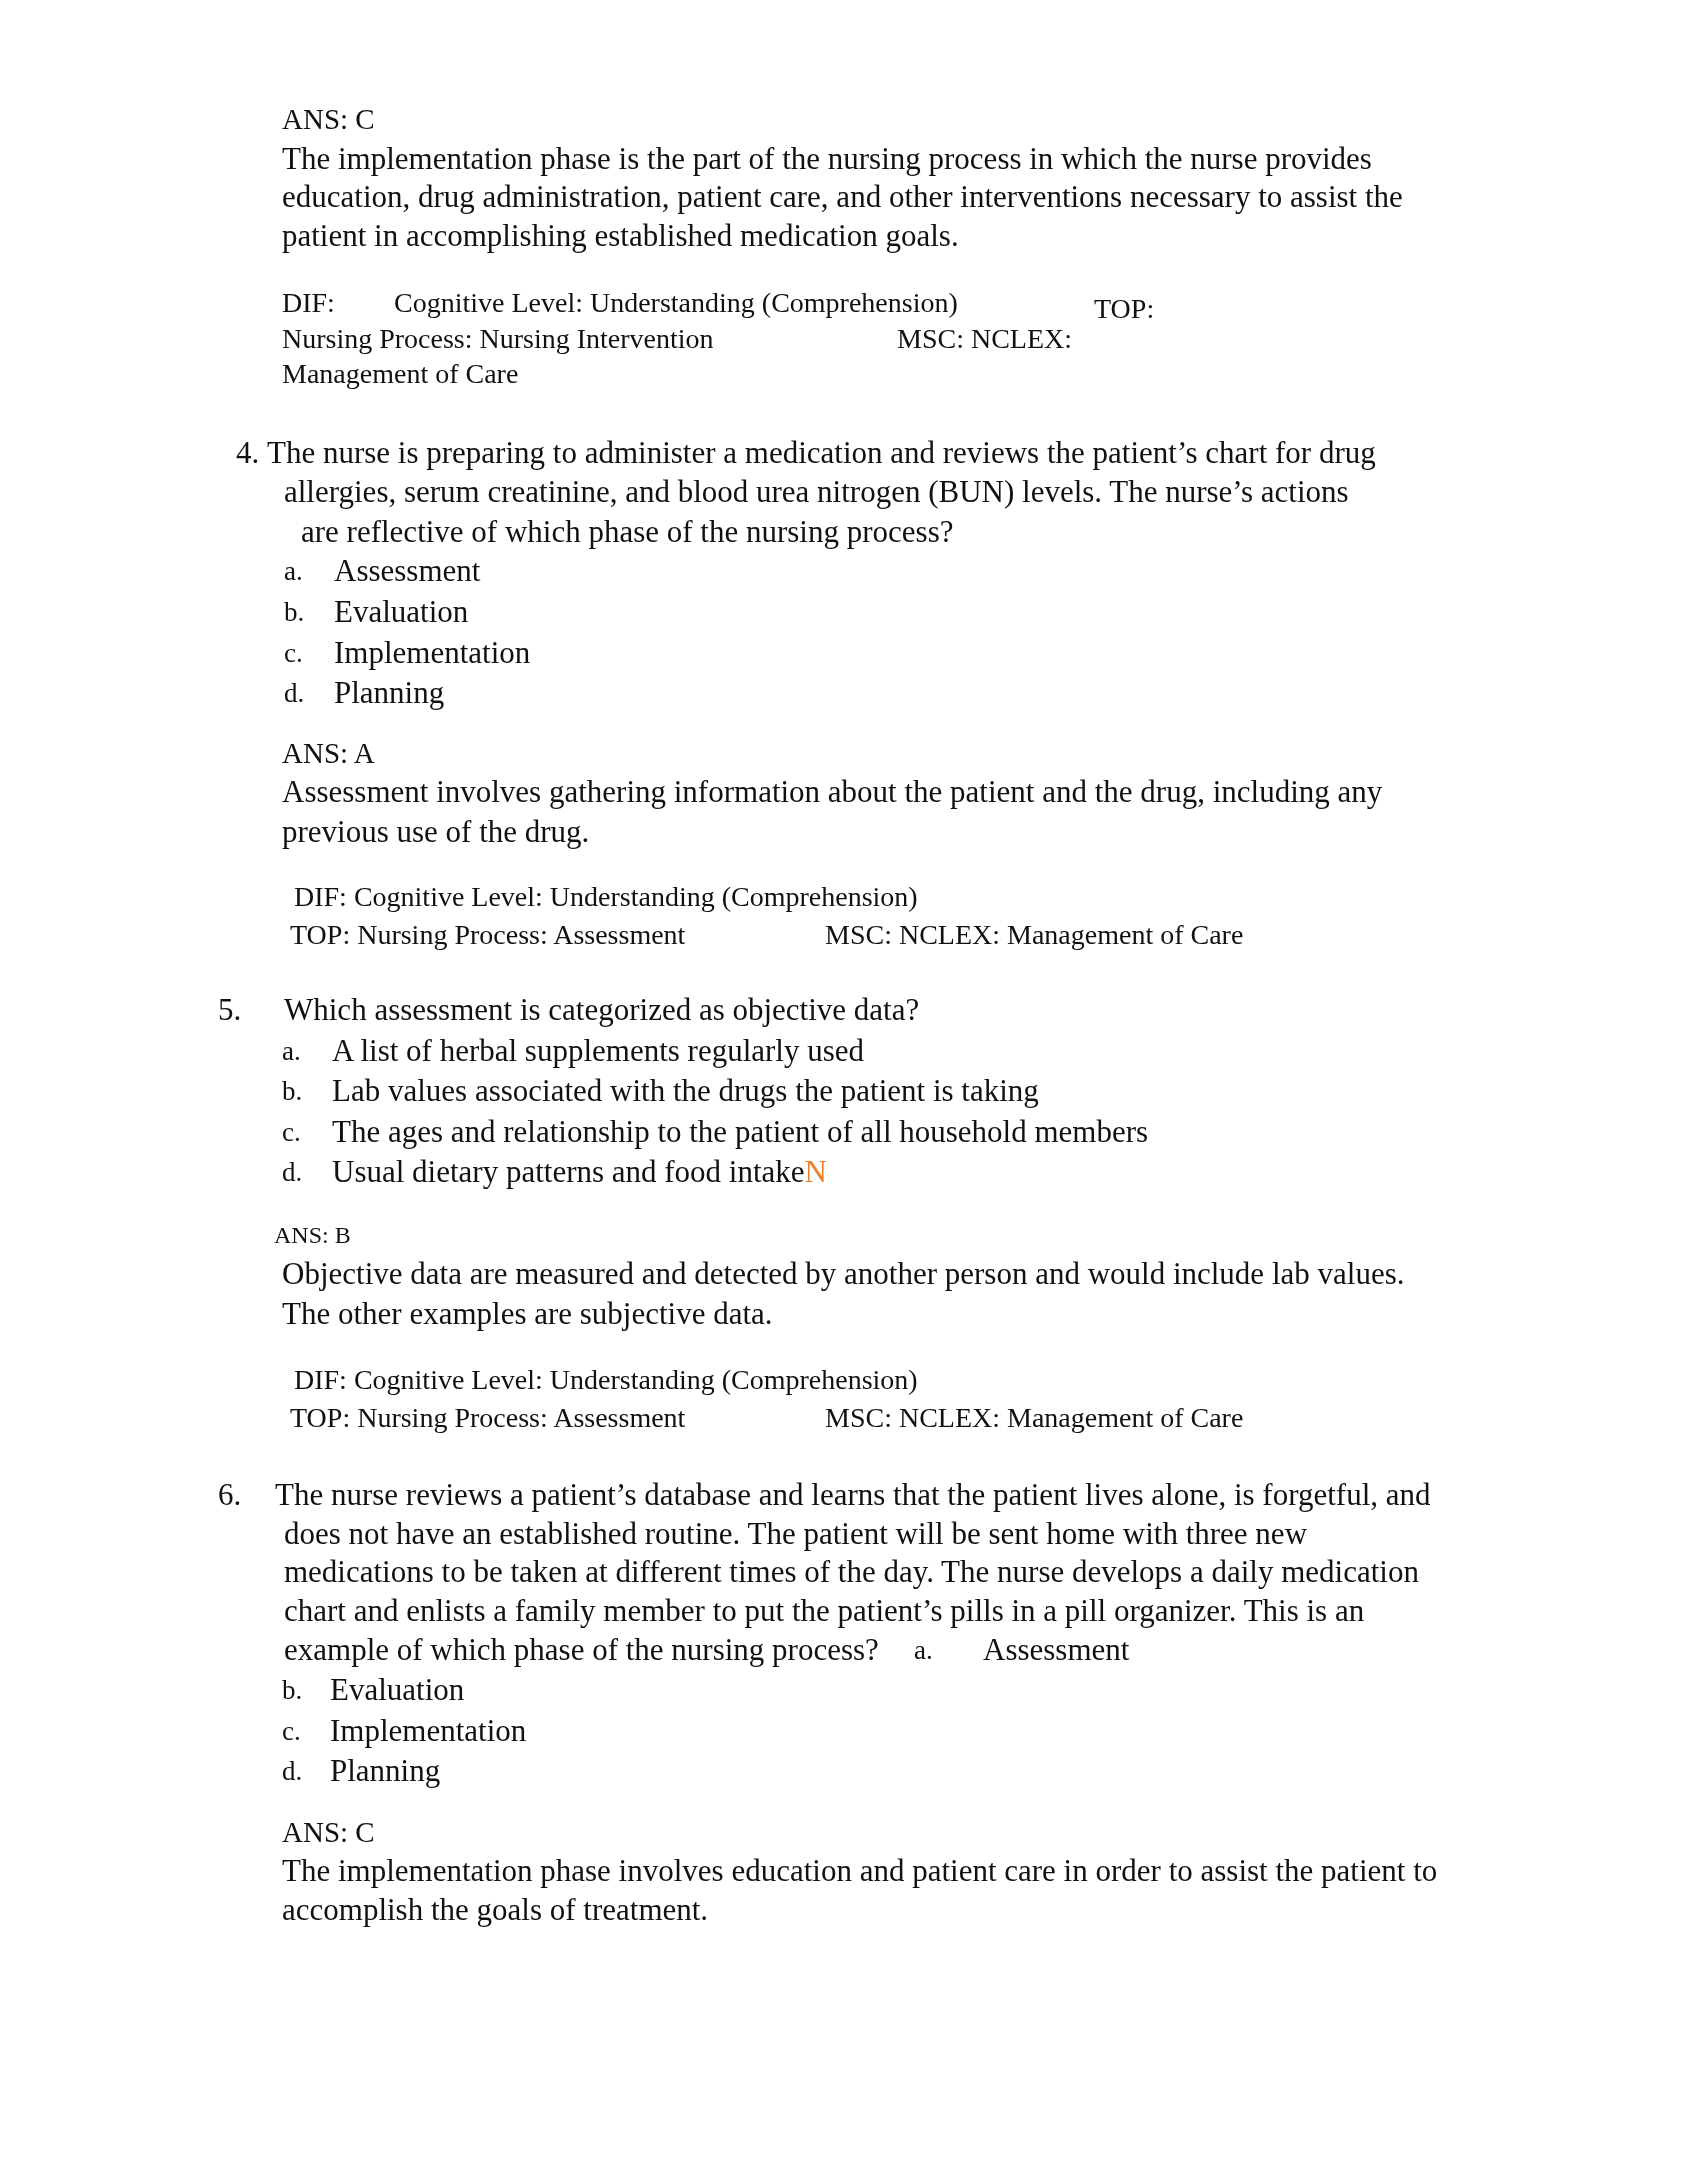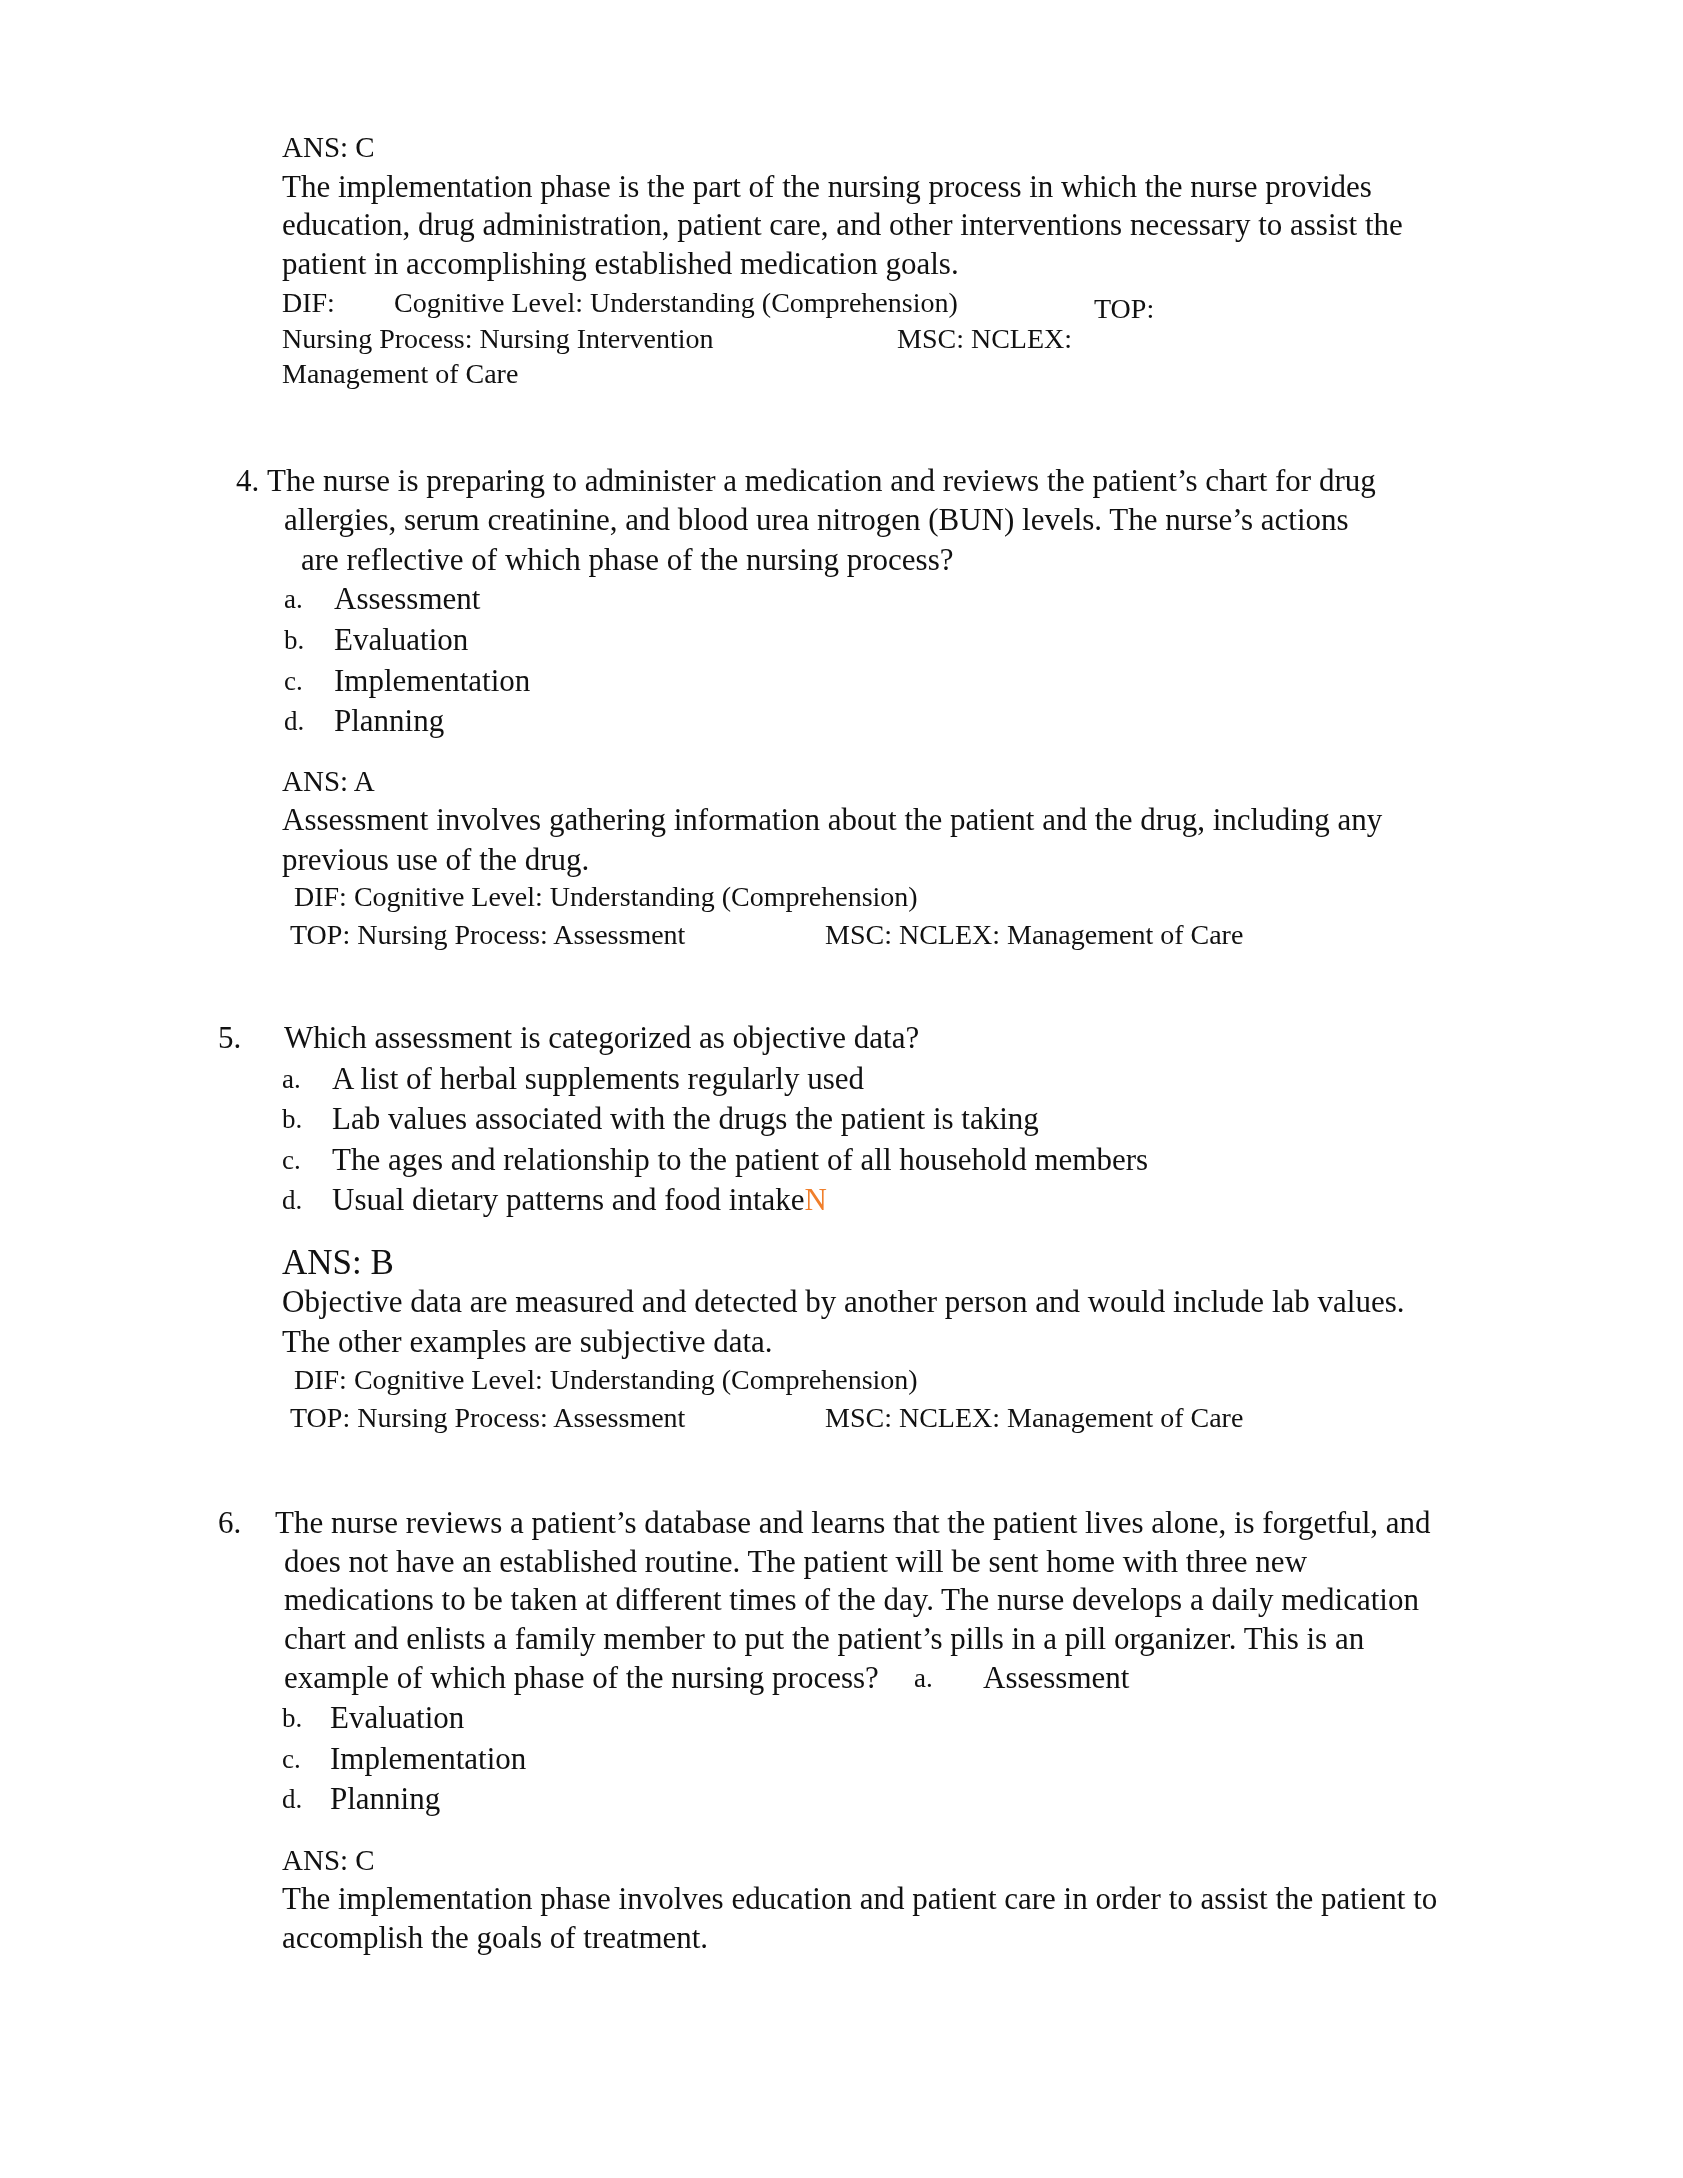--- a/index.html
+++ b/index.html
@@ -2,21 +2,21 @@
 <html><head>
   <meta charset="utf-8">
   <style>
     html, body { margin: 0; padding: 0; background: #ffffff; }
     body {
       width: 1683px; height: 2178px; position: relative; overflow: hidden;
       font-family: "Liberation Serif", "DejaVu Serif", serif;
       color: #111111;
     }
     .abs { position: absolute; white-space: nowrap; }
-    .body-text { font-size: 31px; line-height: 40px; margin-top: 28px; }
+    .body-text { font-size: 31px; line-height: 40px; }
     .meta-text { font-size: 28px; line-height: 36px; }
     .opt-letter { font-size: 27px; }
     .orange { color: #f07f2b; }
   </style>
 </head>
 <body>
 
 <div>
   <div class="abs body-text" style="left:282px; top:99px; font-size:29px;">ANS: C</div>
   <div class="abs body-text" style="left:282px; top:139px;">The implementation phase is the part of the nursing process in which the nurse provides</div>
@@ -77,21 +77,21 @@
   </div>
   <div>
     <span class="abs body-text opt-letter" style="left:282px; top:1112px;">c.</span>
     <span class="abs body-text" style="left:332px; top:1112px;">The ages and relationship to the patient of all household members</span>
   </div>
   <div>
     <span class="abs body-text opt-letter" style="left:282px; top:1152px;">d.</span>
     <span class="abs body-text" style="left:332px; top:1152px;"><span>Usual dietary patterns and food intake</span><span class="orange">N</span></span>
   </div>
 
-  <div class="abs body-text" style="left:282px; top:1215px; font-size:35px;">ANS: B</div>
+  <div class="abs body-text" style="left:274px; top:1215px; font-size:24px;">ANS: B</div>
   <div class="abs body-text" style="left:282px; top:1254px;">Objective data are measured and detected by another person and would include lab values.</div>
   <div class="abs body-text" style="left:282px; top:1294px;">The other examples are subjective data.</div>
 
   <div class="abs meta-text" style="left:294px; top:1362px;">DIF: Cognitive Level: Understanding (Comprehension)</div>
   <div class="abs meta-text" style="left:290px; top:1400px;">TOP: Nursing Process: Assessment</div>
   <div class="abs meta-text" style="left:825px; top:1400px;">MSC: NCLEX: Management of Care</div>
 </div>
 
 <div>
   <div class="abs body-text" style="left:218px; top:1475px;">6.</div>

